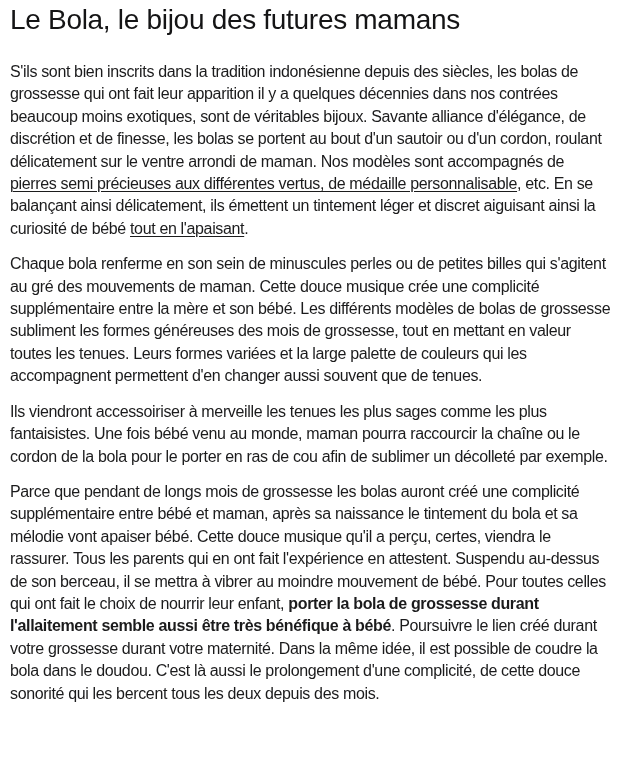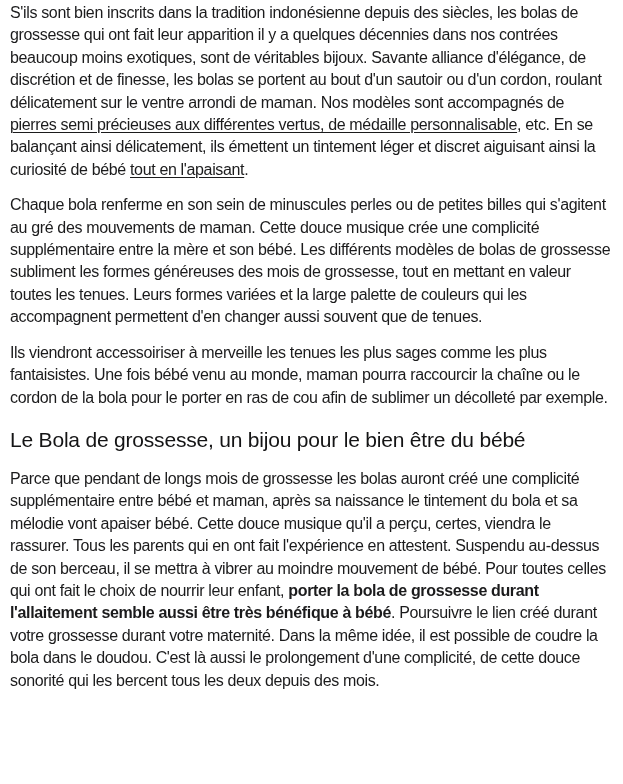--- a/index.html
+++ b/index.html
@@ -49,25 +49,25 @@
     cursor: pointer;
   }
   p.body-paragraph strong {
     font-weight: 700;
   }
 </style>
 </head>
 <body>
 
 <article class="article">
+  <h1 class="article-title">Le Bola, le bijou des futures mamans</h1>
 
   <section>
     <p class="body-paragraph"><span>S'ils sont bien inscrits dans la tradition indonésienne depuis des siècles, les bolas de grossesse qui ont fait leur apparition il y a quelques décennies dans nos contrées beaucoup moins exotiques, sont de véritables bijoux. Savante alliance d'élégance, de discrétion et de finesse, les bolas se portent au bout d'un sautoir ou d'un cordon, roulant délicatement sur le ventre arrondi de maman. Nos modèles sont accompagnés de </span><a class="inline-link" href="#">pierres semi précieuses aux différentes vertus, de médaille personnalisable</a><span>, etc. En se balançant ainsi délicatement, ils émettent un tintement léger et discret aiguisant ainsi la curiosité de bébé </span><a class="inline-link" href="#">tout en l'apaisant</a><span>.</span></p>
     <p class="body-paragraph"><span>Chaque bola renferme en son sein de minuscules perles ou de petites billes qui s'agitent au gré des mouvements de maman. Cette douce musique crée une complicité supplémentaire entre la mère et son bébé. Les différents modèles de bolas de grossesse subliment les formes généreuses des mois de grossesse, tout en mettant en valeur toutes les tenues. Leurs formes variées et la large palette de couleurs qui les accompagnent permettent d'en changer aussi souvent que de tenues.</span></p>
     <p class="body-paragraph"><span>Ils viendront accessoiriser à merveille les tenues les plus sages comme les plus fantaisistes. Une fois bébé venu au monde, maman pourra raccourcir la chaîne ou le cordon de la bola pour le porter en ras de cou afin de sublimer un décolleté par exemple.</span></p>
   </section>
 
-  <h2 class="section-title">Le Bola de grossesse, un bijou pour le bien être du bébé</h2>
 
   <section>
     <p class="body-paragraph"><span>Parce que pendant de longs mois de grossesse les bolas auront créé une complicité supplémentaire entre bébé et maman, après sa naissance le tintement du bola et sa mélodie vont apaiser bébé. Cette douce musique qu'il a perçu, certes, viendra le rassurer. Tous les parents qui en ont fait l'expérience en attestent. Suspendu au-dessus de son berceau, il se mettra à vibrer au moindre mouvement de bébé. Pour toutes celles qui ont fait le choix de nourrir leur enfant, </span><strong>porter la bola de grossesse durant l'allaitement semble aussi être très bénéfique à bébé</strong><span>. Poursuivre le lien créé durant votre grossesse durant votre maternité. Dans la même idée, il est possible de coudre la bola dans le doudou. C'est là aussi le prolongement d'une complicité, de cette douce sonorité qui les bercent tous les deux depuis des mois.</span></p>
   </section>
 </article>
 
 </body></html>

